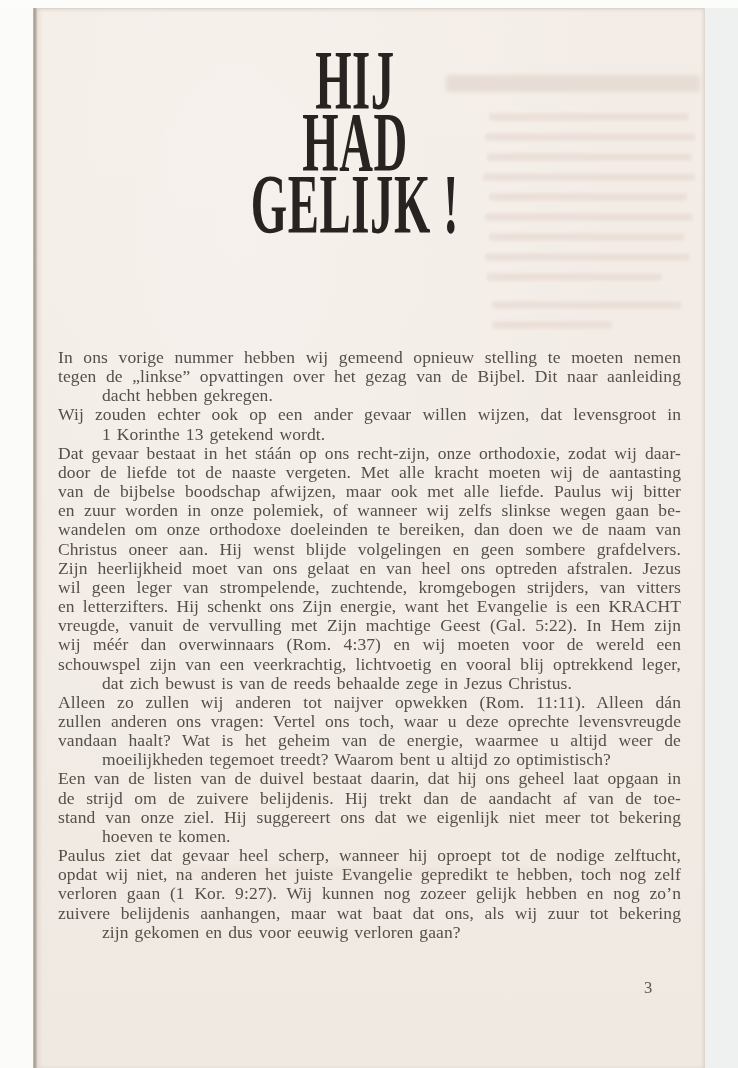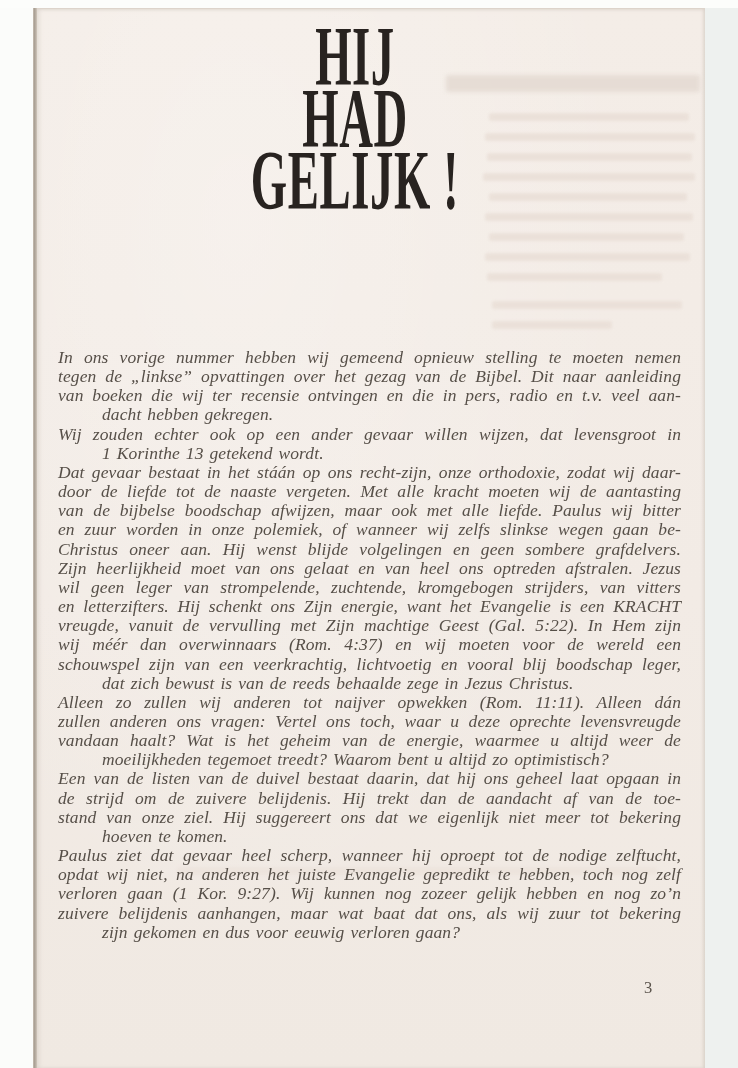--- a/index.html
+++ b/index.html
@@ -21,21 +21,21 @@
   .page{
     position:absolute;left:37px;top:8px;width:668px;height:1060px;
     background:
       radial-gradient(ellipse at 30% 20%, rgba(255,255,255,0.25), rgba(255,255,255,0) 60%),
       linear-gradient(180deg,#f4ede7 0%,#f2ebe5 55%,#f0e9e2 100%);
     border-top:1px solid #ddd4cb;
     box-shadow:inset -2px 0 3px rgba(190,180,168,0.35), inset 2px 0 4px rgba(190,180,168,0.35);
   }
   
   .title{
-    position:absolute;left:0;top:16px;width:100%;
+    position:absolute;left:0;top:40px;width:100%;
     transform:translateX(-16px);
     text-align:center;color:#282320;
   }
   .title .tline{
     font-size:85px;line-height:62px;font-weight:bold;
     transform:scaleX(0.55);transform-origin:50% 50%;
     white-space:nowrap;letter-spacing:1px;
   }
   
   .bleed{position:absolute;pointer-events:none;}
@@ -47,21 +47,21 @@
     position:absolute;height:8px;background:#e9ded6;border-radius:3px;
     filter:blur(1.6px);opacity:.8;
   }
   
   .body-text{
     position:absolute;left:21px;top:339px;width:623px;
     color:#564f48;font-size:17.5px;word-spacing:1.5px;letter-spacing:.1px;
   }
   .body-text .line{
     line-height:19.17px;height:19.17px;white-space:normal;
-    text-align:justify;text-align-last:justify;font-style:italic;
+    text-align:justify;text-align-last:justify;
   }
   .body-text .line.end{text-align-last:left;margin-left:44px;}
   .page-number{
     position:absolute;left:596px;top:969px;width:30px;
     color:#5b544c;font-size:16.5px;text-align:center;
   }
 </style>
 </head>
 <body>
 
@@ -91,35 +91,35 @@
   <div class="title">
     <div class="tline">HIJ</div>
     <div class="tline">HAD</div>
     <div class="tline">GELIJK !</div>
   </div>
 
   <div class="body-text">
 
   <div class="line">In ons vorige nummer hebben wij gemeend opnieuw stelling te moeten nemen</div>
       <div class="line">tegen de „linkse” opvattingen over het gezag van de Bijbel. Dit naar aanleiding</div>
-      <div class="line">van boeken die wij ter recensie ontvingen en die in pers, radio en t.v. veel aan-</div>
       <div class="line end">dacht hebben gekregen.</div>
       <div class="line">Wij zouden echter ook op een ander gevaar willen wijzen, dat levensgroot in</div>
       <div class="line end">1 Korinthe 13 getekend wordt.</div>
       <div class="line">Dat gevaar bestaat in het stáán op ons recht-zijn, onze orthodoxie, zodat wij daar-</div>
       <div class="line">door de liefde tot de naaste vergeten. Met alle kracht moeten wij de aantasting</div>
       <div class="line">van de bijbelse boodschap afwijzen, maar ook met alle liefde. Paulus wij bitter</div>
       <div class="line">en zuur worden in onze polemiek, of wanneer wij zelfs slinkse wegen gaan be-</div>
+      <div class="line">wandelen om onze orthodoxe doeleinden te bereiken, dan doen we de naam van</div>
       <div class="line">Christus oneer aan. Hij wenst blijde volgelingen en geen sombere grafdelvers.</div>
       <div class="line">Zijn heerlijkheid moet van ons gelaat en van heel ons optreden afstralen. Jezus</div>
       <div class="line">wil geen leger van strompelende, zuchtende, kromgebogen strijders, van vitters</div>
       <div class="line">en letterzifters. Hij schenkt ons Zijn energie, want het Evangelie is een KRACHT</div>
       <div class="line">vreugde, vanuit de vervulling met Zijn machtige Geest (Gal. 5:22). In Hem zijn</div>
       <div class="line">wij méér dan overwinnaars (Rom. 4:37) en wij moeten voor de wereld een</div>
-      <div class="line">schouwspel zijn van een veerkrachtig, lichtvoetig en vooral blij boodschap leger,</div>
+      <div class="line">schouwspel zijn van een veerkrachtig, lichtvoetig en vooral blij optrekkend leger,</div>
       <div class="line end">dat zich bewust is van de reeds behaalde zege in Jezus Christus.</div>
       <div class="line">Alleen zo zullen wij anderen tot naijver opwekken (Rom. 11:11). Alleen dán</div>
       <div class="line">zullen anderen ons vragen: Vertel ons toch, waar u deze oprechte levensvreugde</div>
       <div class="line">vandaan haalt? Wat is het geheim van de energie, waarmee u altijd weer de</div>
       <div class="line end">moeilijkheden tegemoet treedt? Waarom bent u altijd zo optimistisch?</div>
       <div class="line">Een van de listen van de duivel bestaat daarin, dat hij ons geheel laat opgaan in</div>
       <div class="line">de strijd om de zuivere belijdenis. Hij trekt dan de aandacht af van de toe-</div>
       <div class="line">stand van onze ziel. Hij suggereert ons dat we eigenlijk niet meer tot bekering</div>
       <div class="line end">hoeven te komen.</div>
       <div class="line">Paulus ziet dat gevaar heel scherp, wanneer hij oproept tot de nodige zelftucht,</div>

